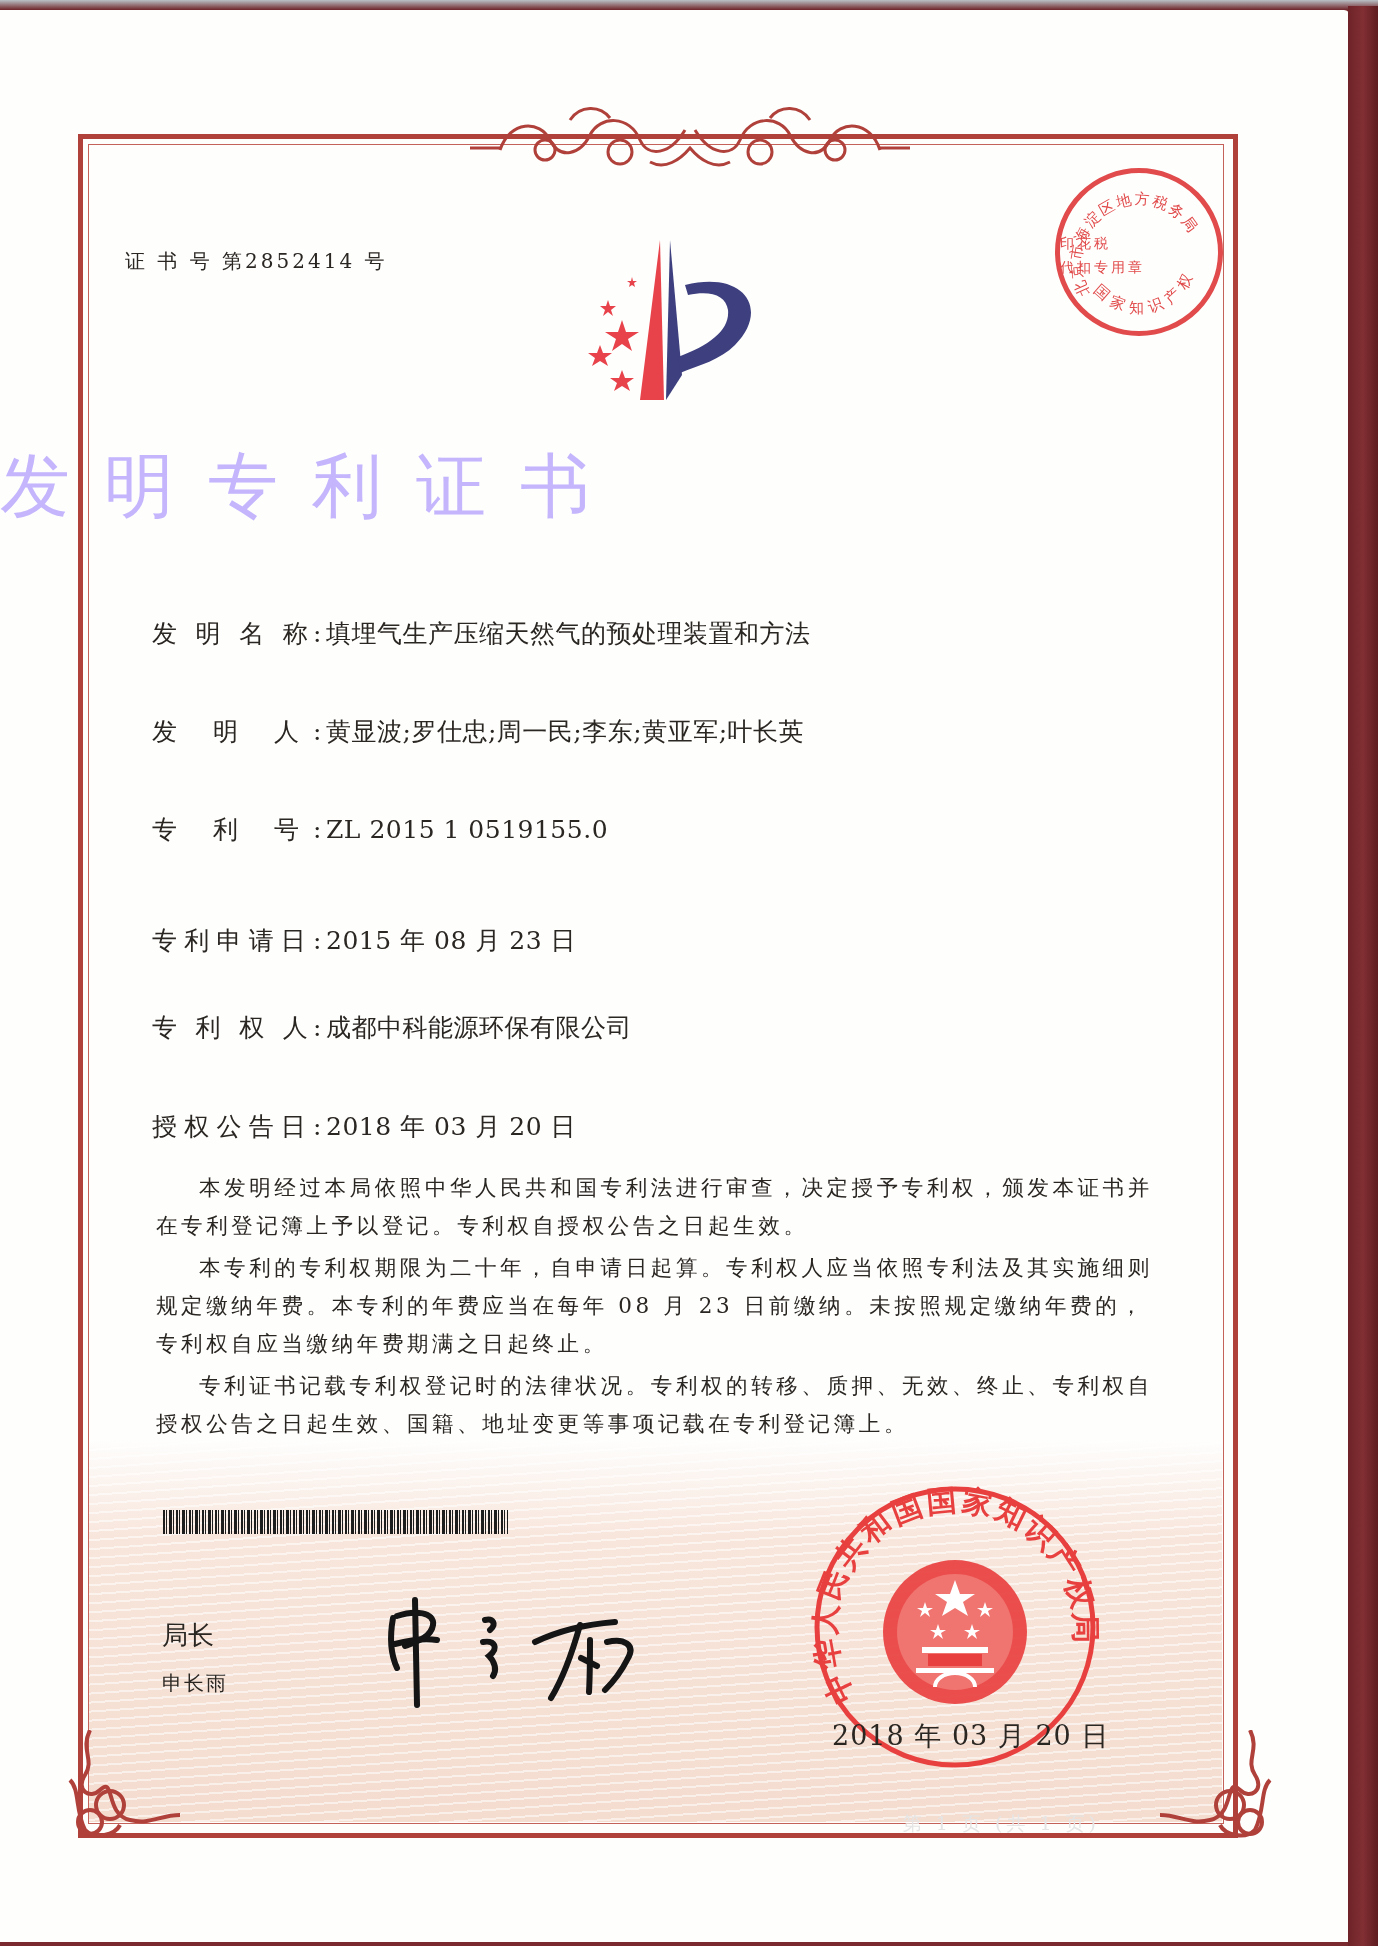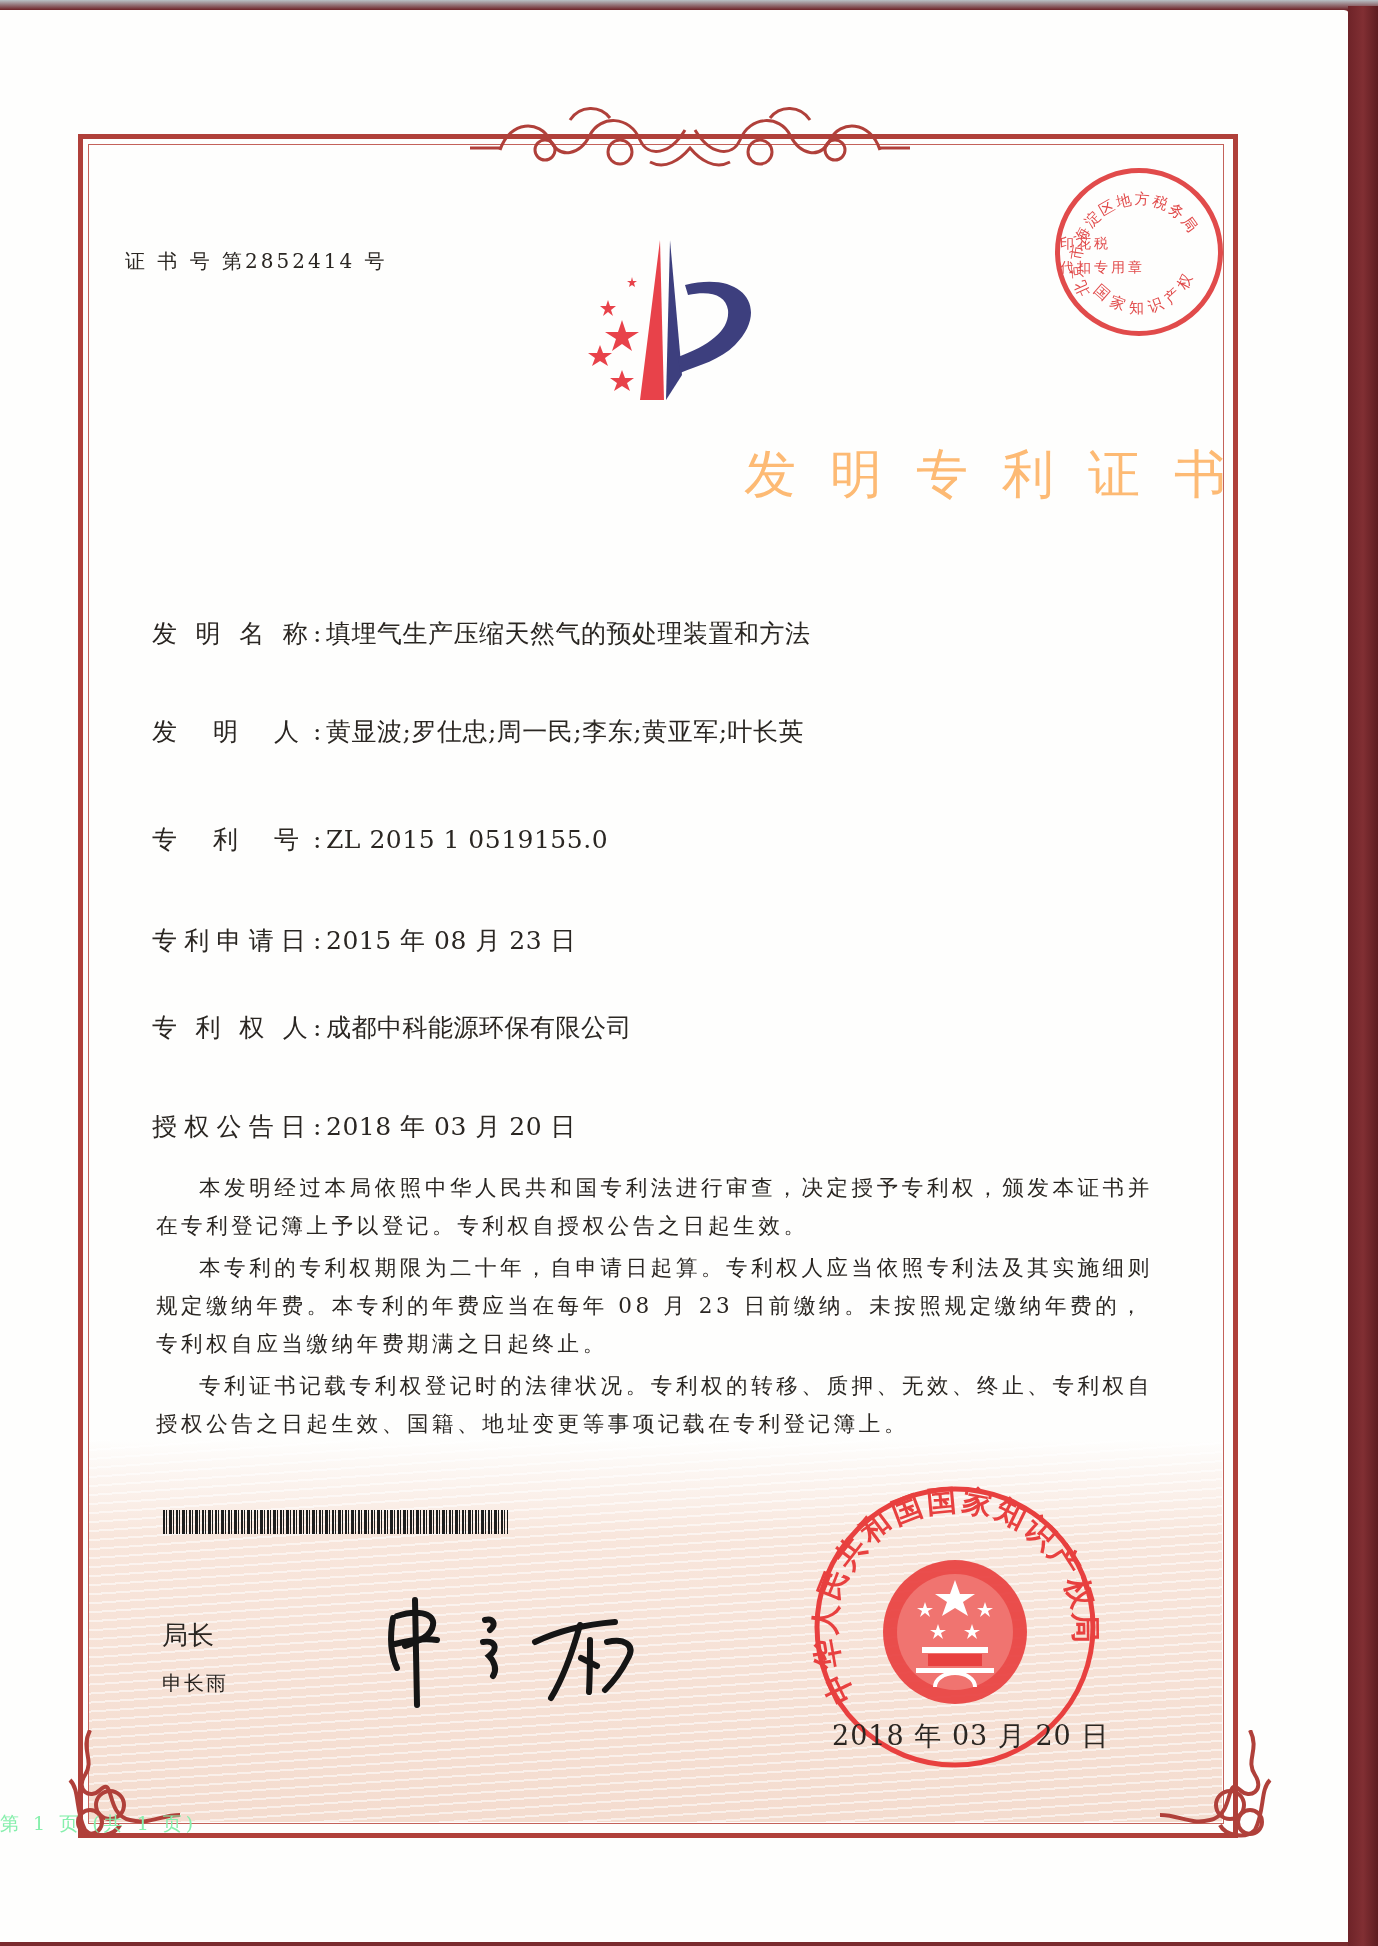--- a/index.html
+++ b/index.html
@@ -46,31 +46,31 @@
     box-sizing: border-box;
   }
   .tax-stamp .ring { position:absolute; inset:0; }
   .tax-stamp .center {
     position:absolute; left:0; right:0; top:58px; 
     font-size:14px; line-height:24px; letter-spacing:3px;
   }
   .logo { position:absolute; left:560px; top:225px; width:210px; height:175px; }
 
   .title {
-    position:absolute; left:0; width:1260px; top:440px; text-align:right;
-    font-size:52px; letter-spacing:34px; color:#fdba74;
+    position:absolute; left:0; width:1260px; top:440px; text-align:left;
+    font-size:70px; letter-spacing:34px; color:#c4b5fd;
     font-family: "DejaVu Sans", "Liberation Sans", sans-serif; font-weight: normal;
   }
   .field {
     position:absolute; left:152px; font-size:25px; white-space:nowrap;
     letter-spacing: 0.5px;
   }
   .field .label { display:inline-block; width:170px; text-align-last: justify; text-align: justify; margin-right: 4px;}
   .field .value { display:inline-block; }
-  .f1 { top:617px; } .f2 { top:715px; } .f3 { top:813px;margin-top:10px; }
+  .f1 { top:617px; } .f2 { top:715px; } .f3 { top:813px; }
   .f4 { top:912px;margin-top:12px; } .f5 { top:1011px; } .f6 { top:1110px; }
 
   .body-text {
     position:absolute; left:152px; width:1005px; top:1165px;
     font-size:21.5px; line-height:38px; letter-spacing:3.6px;
   }
   .body-text p { margin:4px; text-indent: 2em; }
 
   .barcode {
     position:absolute; left:163px; top:1510px; width:345px; height:24px;
@@ -88,22 +88,22 @@
   }
   .signature { position:absolute; left:375px; top:1580px; width:300px; height:130px; }
 
   .cnipa-stamp {
     position:absolute; left:810px; top:1482px; width:290px; height:290px;
   }
   .issue-date {
     position:absolute; left:832px; top:1718px; font-size:27px; letter-spacing:1px; color:#2a2622;
   }
   .page-footer {
-    position:absolute; left:0; width:1170px; top:1811px; text-align:left;
-    font-size:19px; color:#86efac; letter-spacing: 4px; padding-right: 70px; box-sizing: border-box;
+    position:absolute; left:0; width:1170px; top:1811px; text-align:right;
+    font-size:19px; color:#e5e5e5; letter-spacing: 4px; padding-right: 70px; box-sizing: border-box;
   }
 </style>
 </head>
 <body>
 
 <div class="top-edge"></div>
 <div class="paper"></div>
 <div class="right-cover"></div>
 
 <div class="guilloche"></div>

